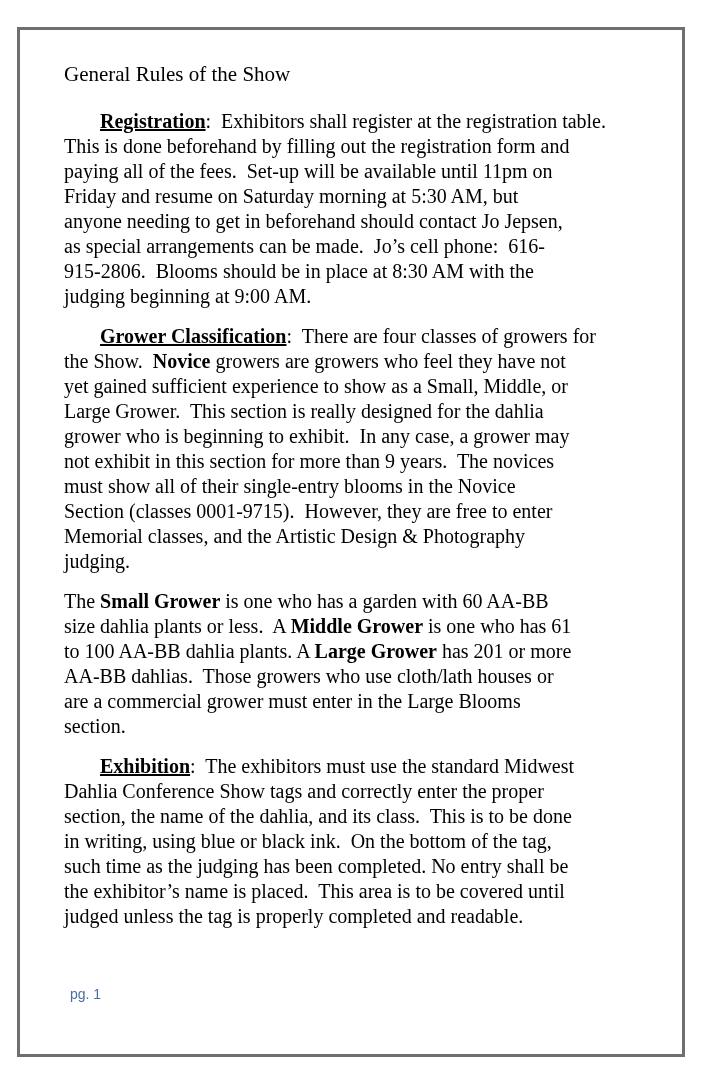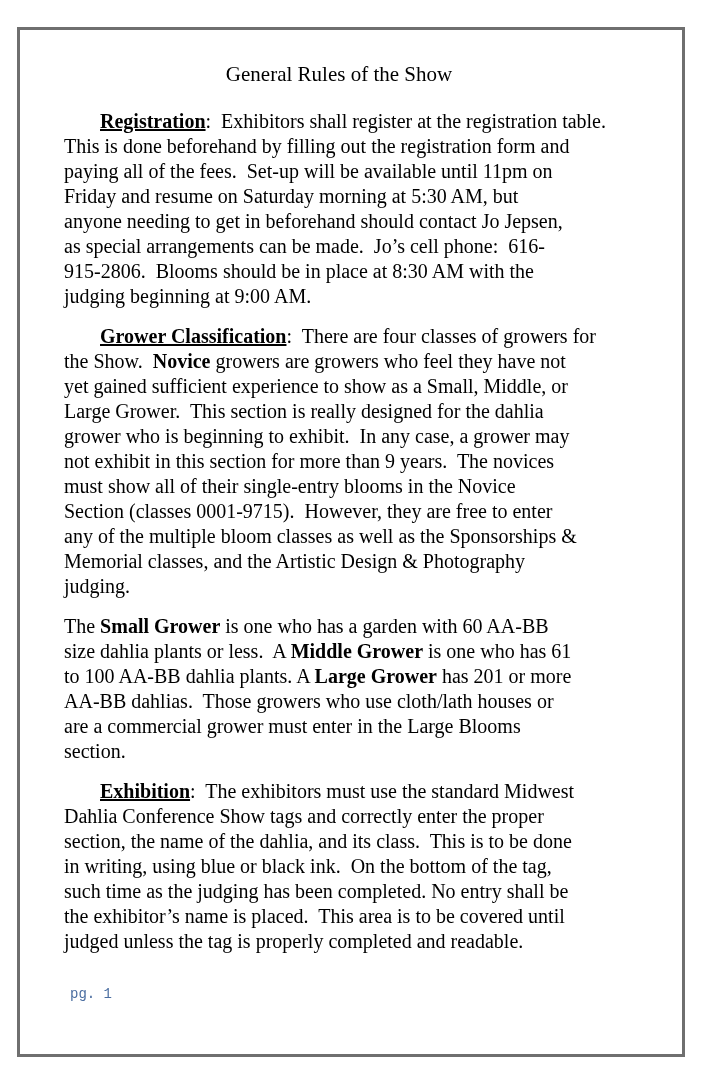--- a/index.html
+++ b/index.html
@@ -27,33 +27,32 @@
     padding:32px 30px 0 44px;
     height:100%;
     box-sizing:border-box;
   }
   .doc-title{
     width:550px;
     margin:0 0 22px 0;
     font-size:21px;
     font-weight:normal;
     line-height:25px;
-    text-align:center;
   }
   .para{margin:0 0 15px 0;}
   .line{
     font-size:20px;
     line-height:25px;
     white-space:pre;
   }
   .line span.b{font-weight:bold;}
   .line span.u{text-decoration:underline;margin-left:36px;}
   .footer{
     position:absolute;left:50px;top:956px;
-    font-family:Liberation Mono, monospace;
+    font-family:Liberation Sans, sans-serif;
     font-size:14px;line-height:17px;
     color:var(--footer-color);
   }
 </style>
 </head>
 <body>
 
 <div class="page">
   <div class="page-inner">
     <h1 class="doc-title">General Rules of the Show</h1>
@@ -70,21 +69,20 @@
         </div>
         <div class="para">
           <div class="line"><span class="b u">Grower Classification</span><span>:  There are four classes of growers for</span></div>
           <div class="line"><span>the Show.  </span><span class="b">Novice</span><span> growers are growers who feel they have not</span></div>
           <div class="line"><span>yet gained sufficient experience to show as a Small, Middle, or</span></div>
           <div class="line"><span>Large Grower.  This section is really designed for the dahlia</span></div>
           <div class="line"><span>grower who is beginning to exhibit.  In any case, a grower may</span></div>
           <div class="line"><span>not exhibit in this section for more than 9 years.  The novices</span></div>
           <div class="line"><span>must show all of their single-entry blooms in the Novice</span></div>
           <div class="line"><span>Section (classes 0001-9715).  However, they are free to enter</span></div>
-          <div class="line"><span>any of the multiple bloom classes as well as the Sponsorships &amp;</span></div>
           <div class="line"><span>Memorial classes, and the Artistic Design &amp; Photography</span></div>
           <div class="line"><span>judging.</span></div>
         </div>
         <div class="para">
           <div class="line"><span>The </span><span class="b">Small Grower</span><span> is one who has a garden with 60 AA-BB</span></div>
           <div class="line"><span>size dahlia plants or less.  A </span><span class="b">Middle Grower</span><span> is one who has 61</span></div>
           <div class="line"><span>to 100 AA-BB dahlia plants. A </span><span class="b">Large Grower</span><span> has 201 or more</span></div>
           <div class="line"><span>AA-BB dahlias.  Those growers who use cloth/lath houses or</span></div>
           <div class="line"><span>are a commercial grower must enter in the Large Blooms</span></div>
           <div class="line"><span>section.</span></div>

